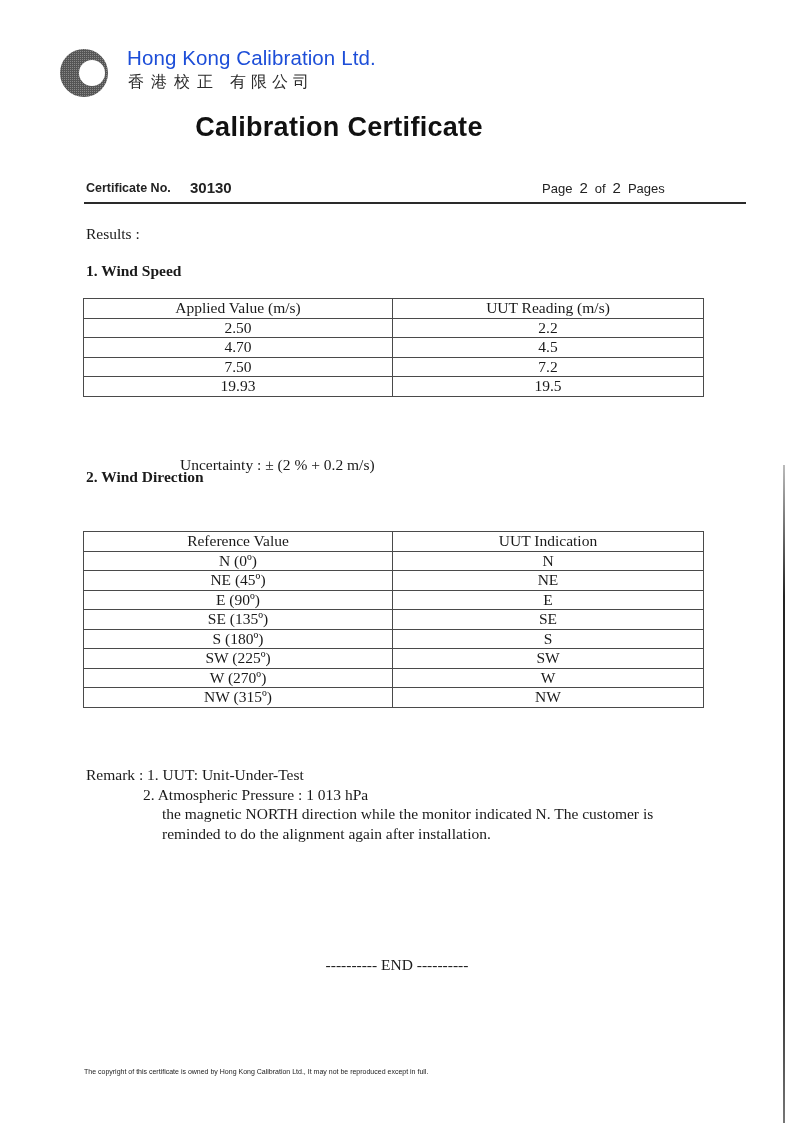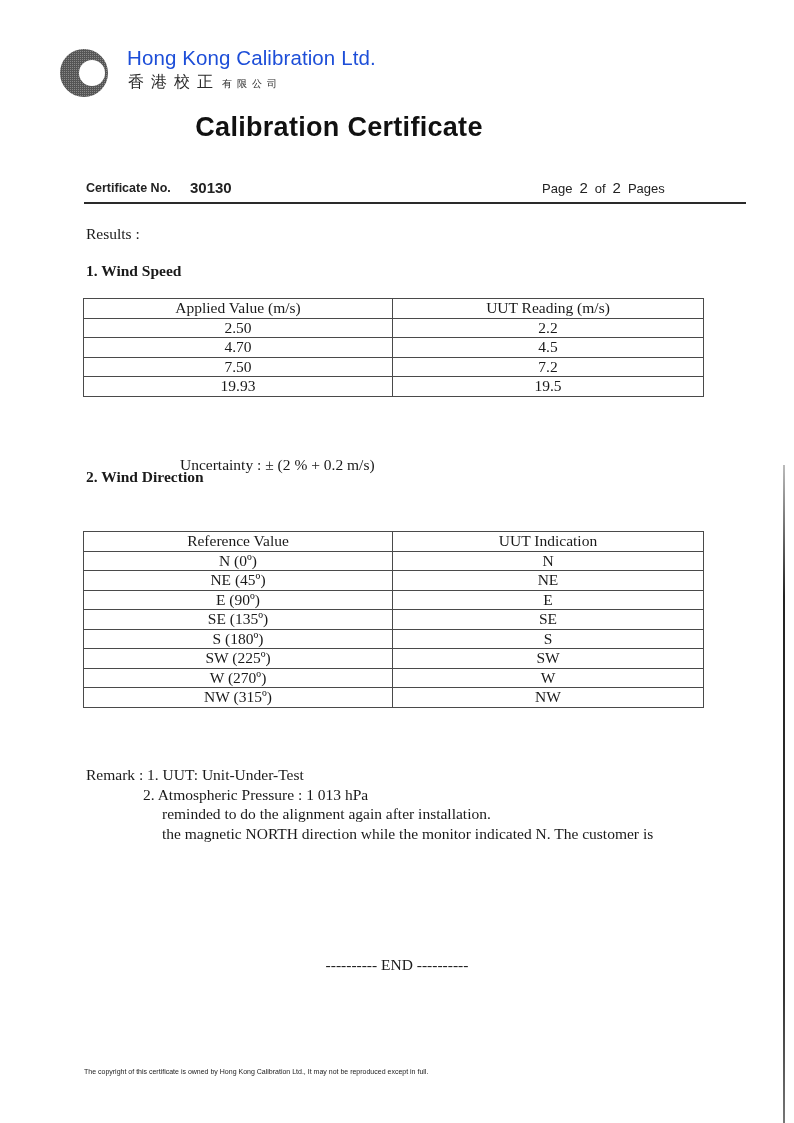--- a/index.html
+++ b/index.html
@@ -13,21 +13,21 @@
     .logo-mark { left: 58px; top: 47px; width: 52px; height: 52px; }
     .company-en {
       left: 127px; top: 46px; font-family: "Liberation Sans", sans-serif;
       font-size: 20.5px; color: #1d4ed8; letter-spacing: 0.1px; white-space: nowrap;
     }
     .company-zh {
       left: 128px; top: 72px; font-family: "DejaVu Sans", sans-serif;
       color: #2a2a2a; white-space: nowrap;
     }
     .company-zh .big { font-size: 16px; letter-spacing: 7px; }
-    .company-zh .small { font-size: 10px; letter-spacing: 5px; margin-left: 2px; }
+    .company-zh .small { font-size: 16px; letter-spacing: 5px; margin-left: 10px; }
 
     .title {
       left: 0; width: 678px; top: 112px; text-align: center;
       font-family: "Liberation Sans", sans-serif; font-weight: bold;
       font-size: 27px; color: #111; letter-spacing: 0.3px;
     }
 
     
     .cert-label {
       left: 86px; top: 181px; font-family: "Liberation Sans", sans-serif;
@@ -193,21 +193,21 @@
       <tr>
         <td>NW (315º)</td>
         <td>NW</td>
       </tr>
     </tbody>
 </table>
 
 <div class="abs remark">
   <div class="l1">Remark : 1. UUT: Unit-Under-Test</div>
   <div class="l2">2. Atmospheric Pressure : 1 013 hPa</div>
+  <div class="l3-cont">the magnetic NORTH direction while the monitor indicated N. The customer is</div>
   <div class="l3-cont">reminded to do the alignment again after installation.</div>
-  <div class="l3-cont">the magnetic NORTH direction while the monitor indicated N. The customer is</div>
 </div>
 
 <div class="abs end">---------- END ----------</div>
 
 <div class="abs copyright">The copyright of this certificate is owned by Hong Kong Calibration Ltd., It may not be reproduced except in full.</div>
 
 <div class="abs scan-edge"></div>
 
 </body></html>

